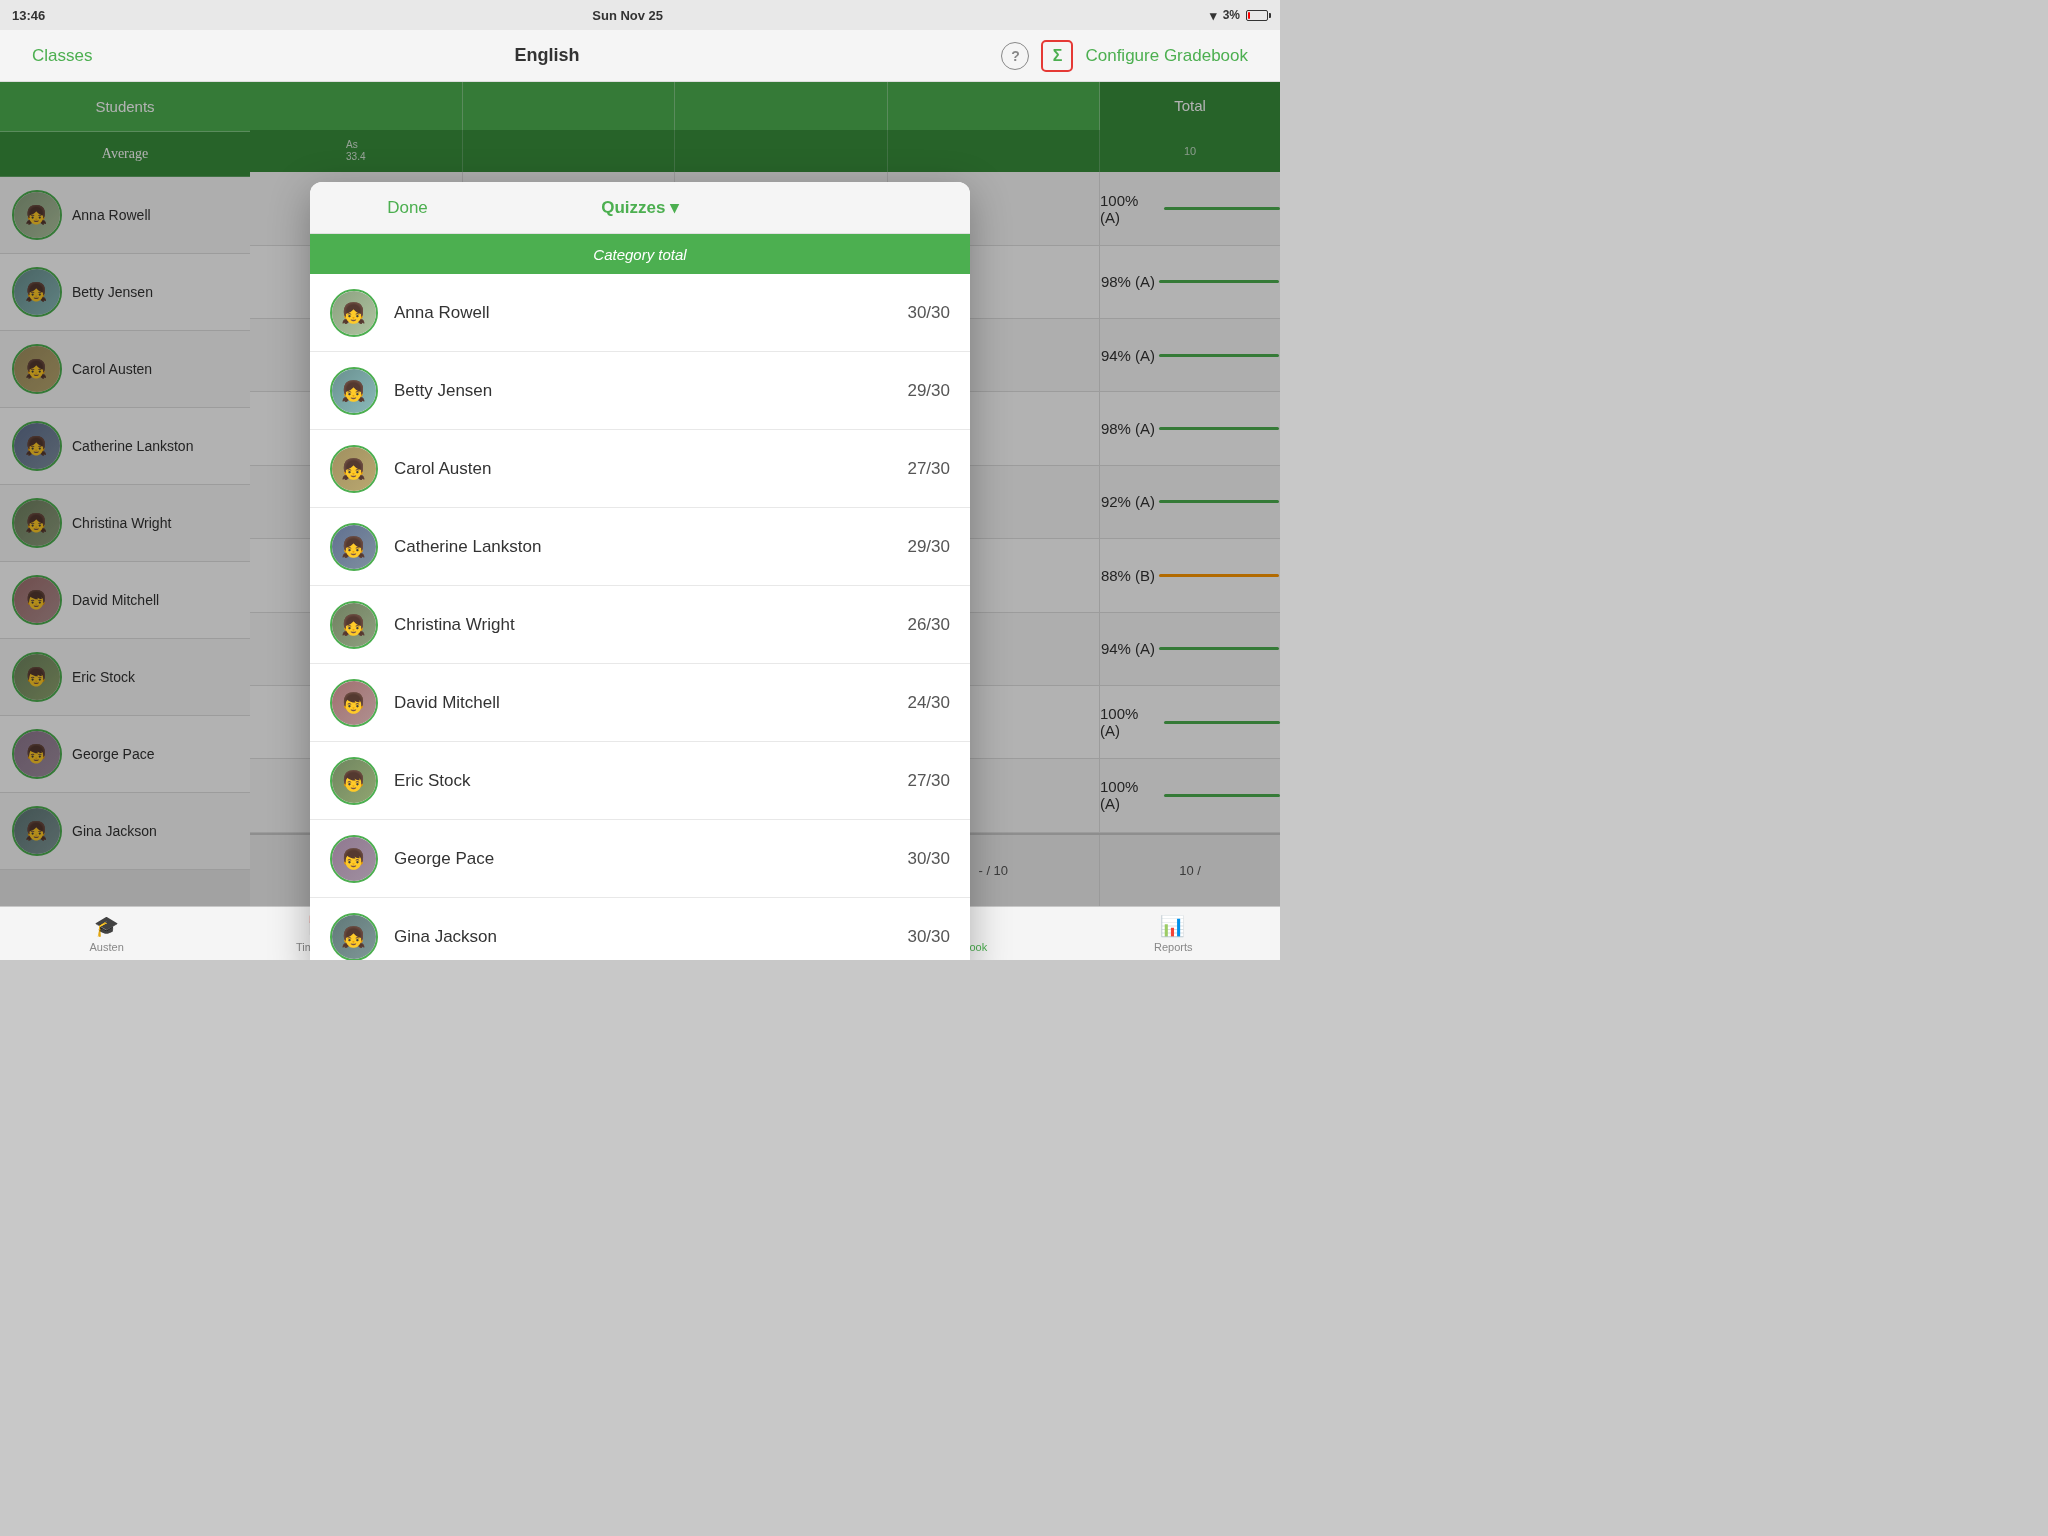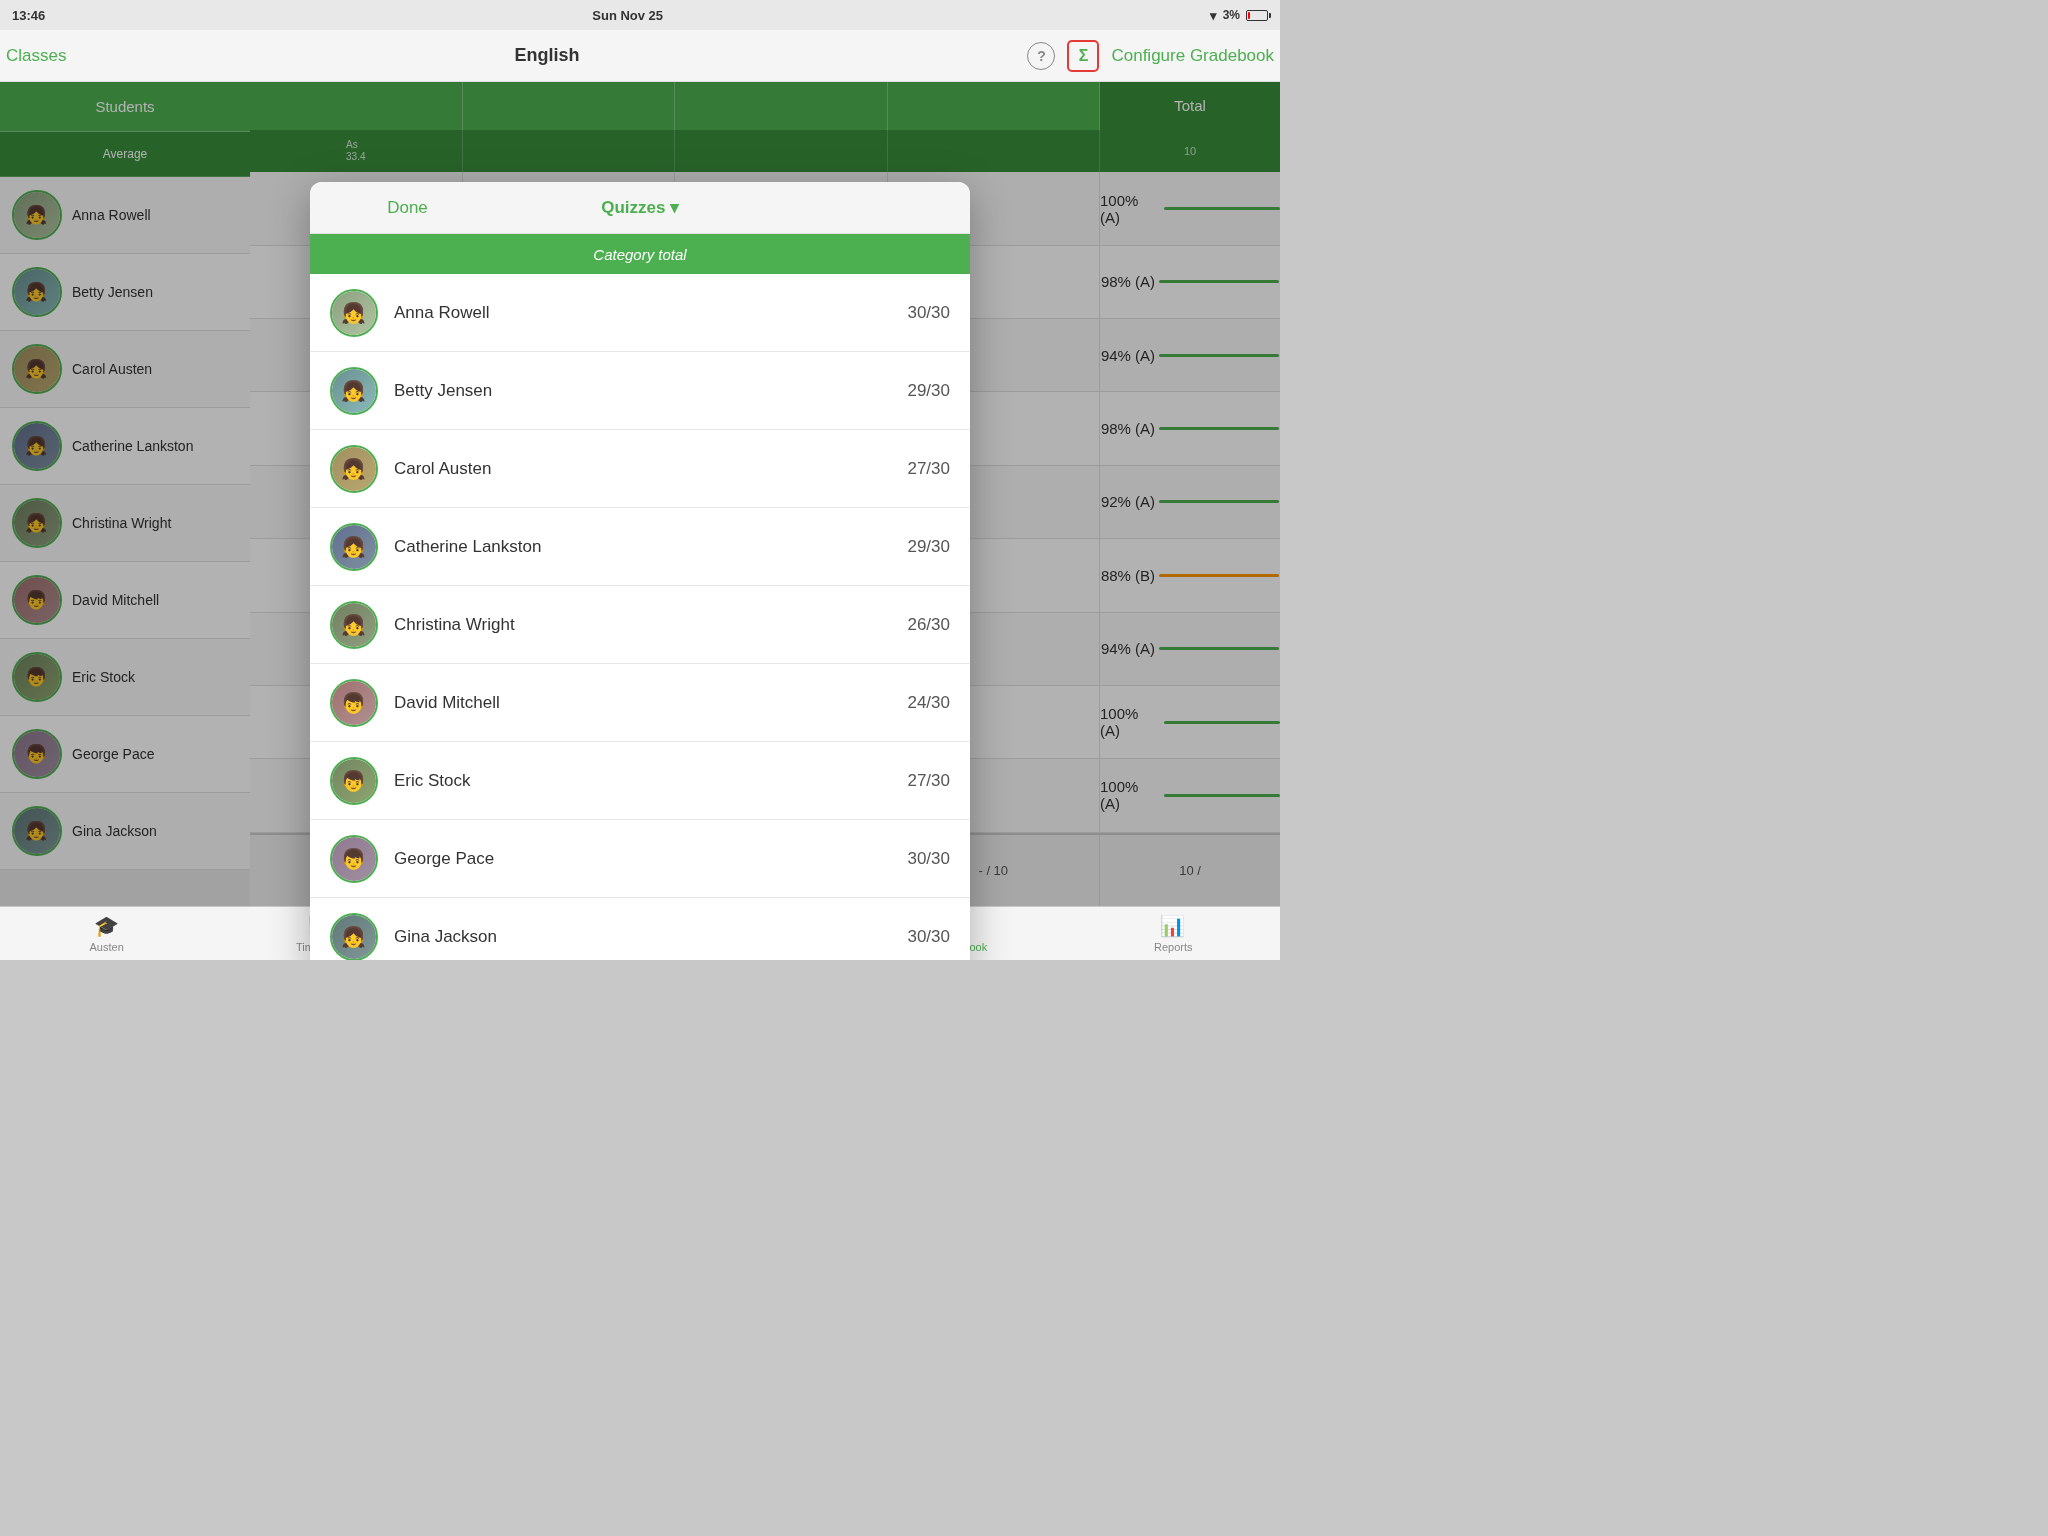--- a/index.html
+++ b/index.html
@@ -59,21 +59,21 @@
       font-size: 13px;
     }
 
     
     .top-nav {
       height: 52px;
       background: #f5f5f5;
       display: flex;
       align-items: center;
       justify-content: space-between;
-      padding: 0 6px;
+      padding: 0 32px;
       border-bottom: 1px solid #ddd;
     }
     .classes-btn {
       color: #4caf50;
       font-size: 17px;
       font-weight: 400;
       background: none;
       border: none;
       cursor: pointer;
     }
@@ -147,22 +147,23 @@
       font-size: 15px;
       border-bottom: 1px solid rgba(255,255,255,0.3);
     }
     .avg-row {
       height: 45px;
       background: #388e3c;
       display: flex;
       align-items: center;
       justify-content: center;
       color: white;
-      font-size: 12px;
+      font-size: 14px;
       border-bottom: 1px solid rgba(255,255,255,0.2);
+      font-family: Liberation Serif, serif;
     }
     .student-row {
       height: 77px;
       background: white;
       border-bottom: 1px solid #e0e0e0;
       display: flex;
       align-items: center;
       padding: 0 12px;
       gap: 10px;
     }

